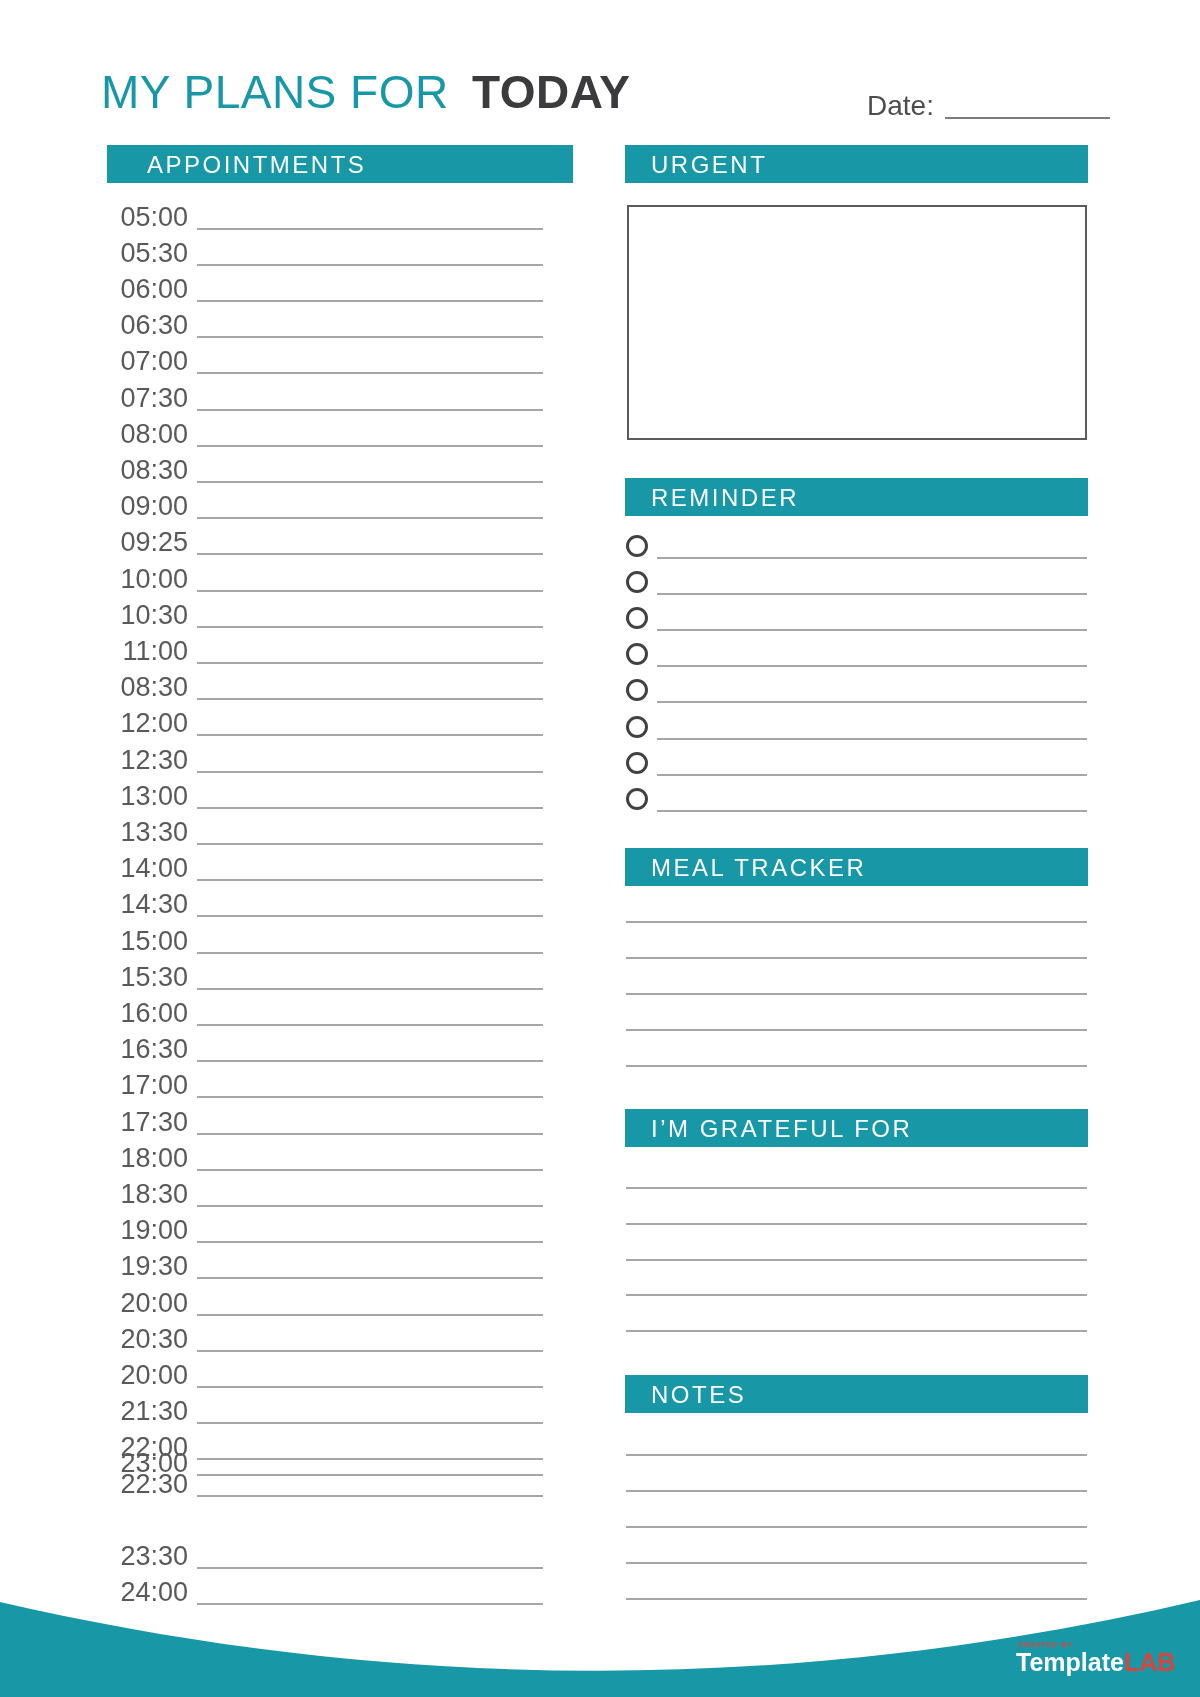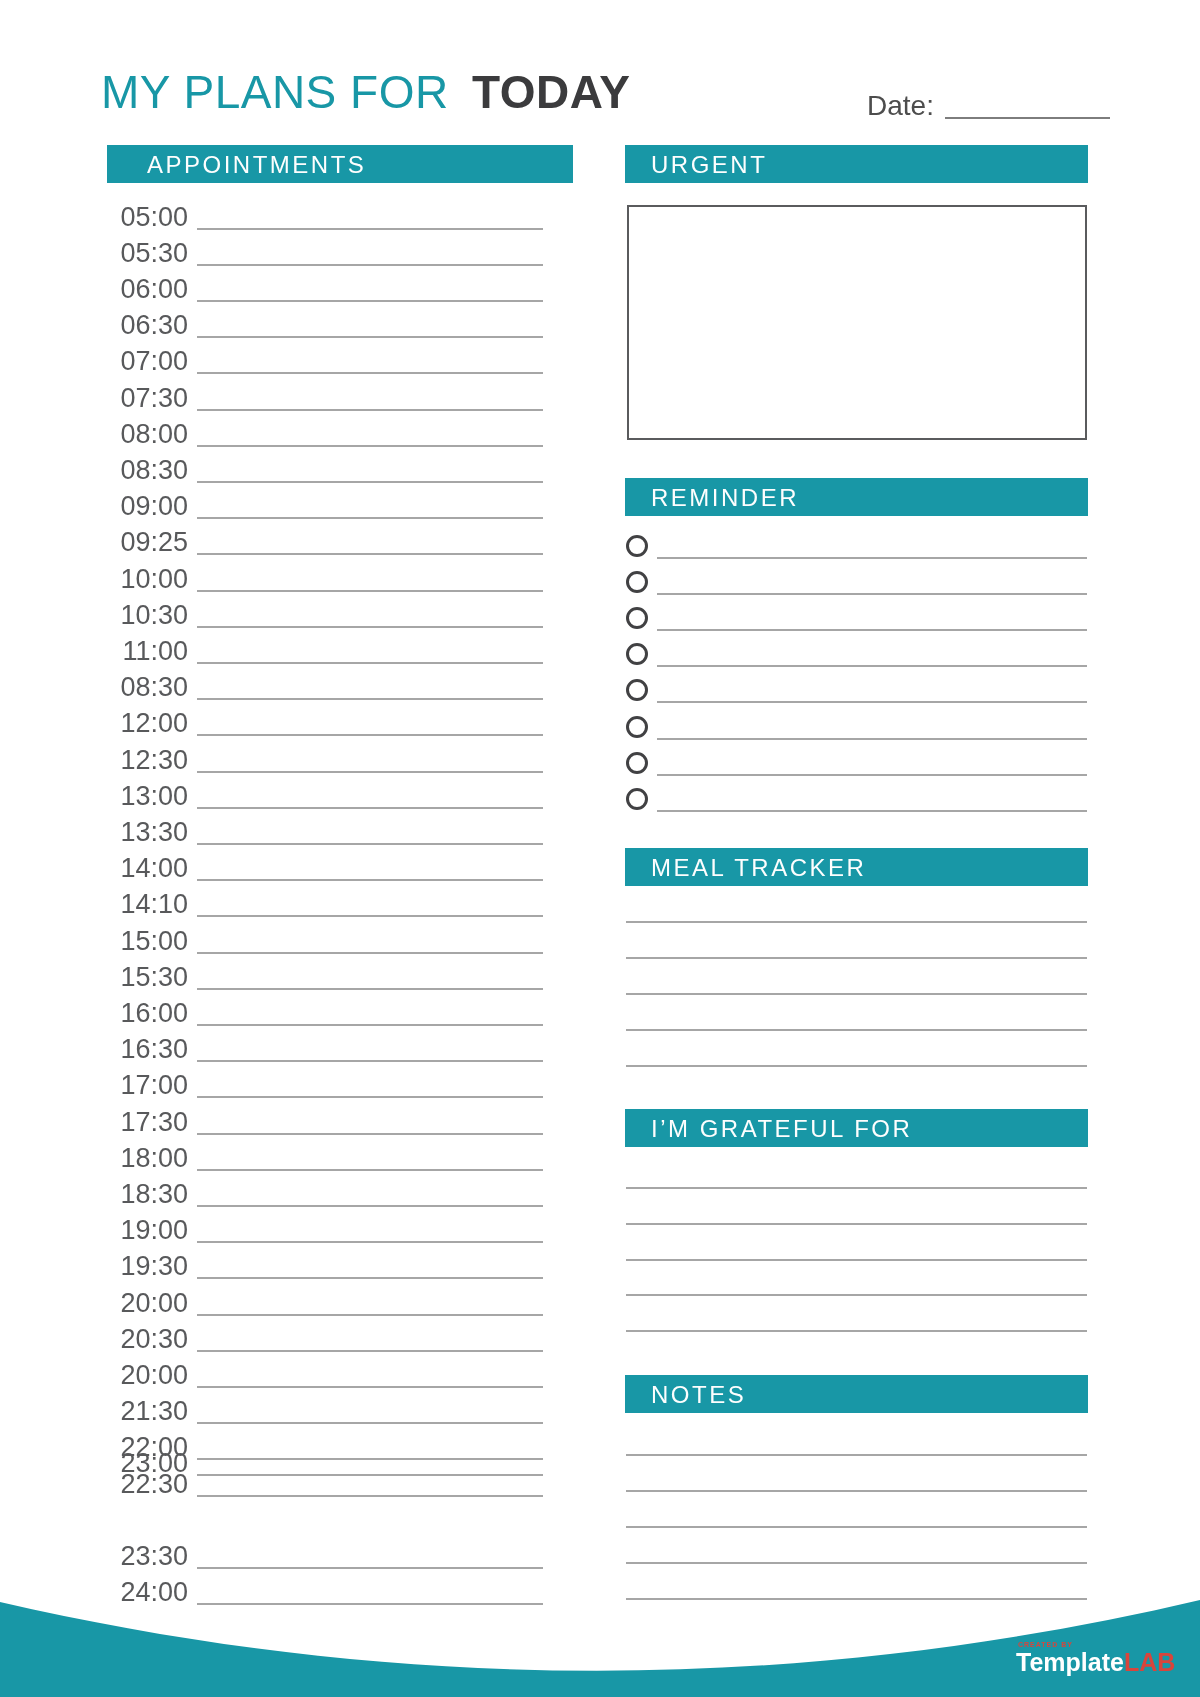--- a/index.html
+++ b/index.html
@@ -92,21 +92,21 @@
       <div class="app-row" style="top: 524.3px;"><span class="time-label">09:25</span><div class="app-line"></div></div>
       <div class="app-row" style="top: 560.5px;"><span class="time-label">10:00</span><div class="app-line"></div></div>
       <div class="app-row" style="top: 596.7px;"><span class="time-label">10:30</span><div class="app-line"></div></div>
       <div class="app-row" style="top: 632.9px;"><span class="time-label">11:00</span><div class="app-line"></div></div>
       <div class="app-row" style="top: 669.1px;"><span class="time-label">08:30</span><div class="app-line"></div></div>
       <div class="app-row" style="top: 705.3px;"><span class="time-label">12:00</span><div class="app-line"></div></div>
       <div class="app-row" style="top: 741.5px;"><span class="time-label">12:30</span><div class="app-line"></div></div>
       <div class="app-row" style="top: 777.7px;"><span class="time-label">13:00</span><div class="app-line"></div></div>
       <div class="app-row" style="top: 813.9px;"><span class="time-label">13:30</span><div class="app-line"></div></div>
       <div class="app-row" style="top: 850.1px;"><span class="time-label">14:00</span><div class="app-line"></div></div>
-      <div class="app-row" style="top: 886.3px;"><span class="time-label">14:10</span><div class="app-line"></div></div>
+      <div class="app-row" style="top: 886.3px;"><span class="time-label">14:30</span><div class="app-line"></div></div>
       <div class="app-row" style="top: 922.5px;"><span class="time-label">15:00</span><div class="app-line"></div></div>
       <div class="app-row" style="top: 958.7px;"><span class="time-label">15:30</span><div class="app-line"></div></div>
       <div class="app-row" style="top: 994.9px;"><span class="time-label">16:00</span><div class="app-line"></div></div>
       <div class="app-row" style="top: 1031.1px;"><span class="time-label">16:30</span><div class="app-line"></div></div>
       <div class="app-row" style="top: 1067.3px;"><span class="time-label">17:00</span><div class="app-line"></div></div>
       <div class="app-row" style="top: 1103.5px;"><span class="time-label">17:30</span><div class="app-line"></div></div>
       <div class="app-row" style="top: 1139.7px;"><span class="time-label">18:00</span><div class="app-line"></div></div>
       <div class="app-row" style="top: 1175.9px;"><span class="time-label">18:30</span><div class="app-line"></div></div>
       <div class="app-row" style="top: 1212.1px;"><span class="time-label">19:00</span><div class="app-line"></div></div>
       <div class="app-row" style="top: 1248.3px;"><span class="time-label">19:30</span><div class="app-line"></div></div>

